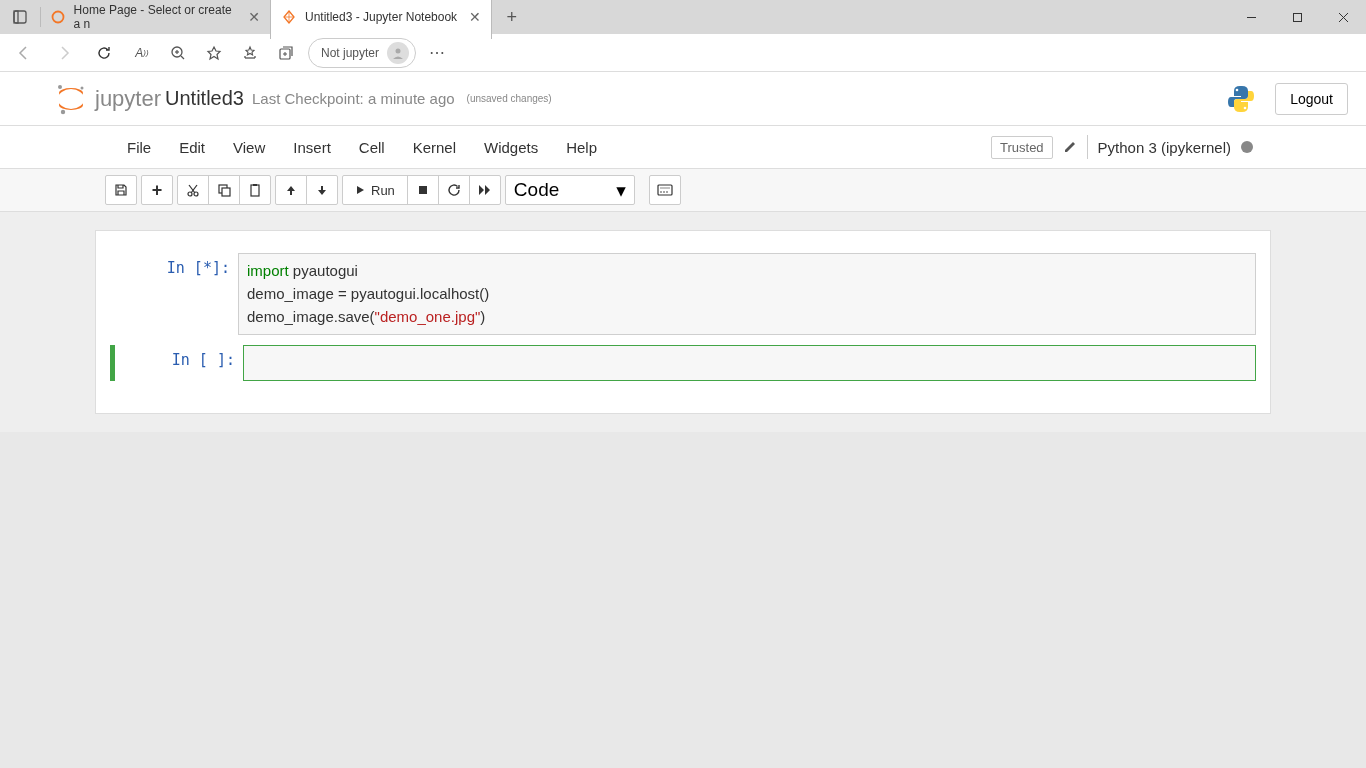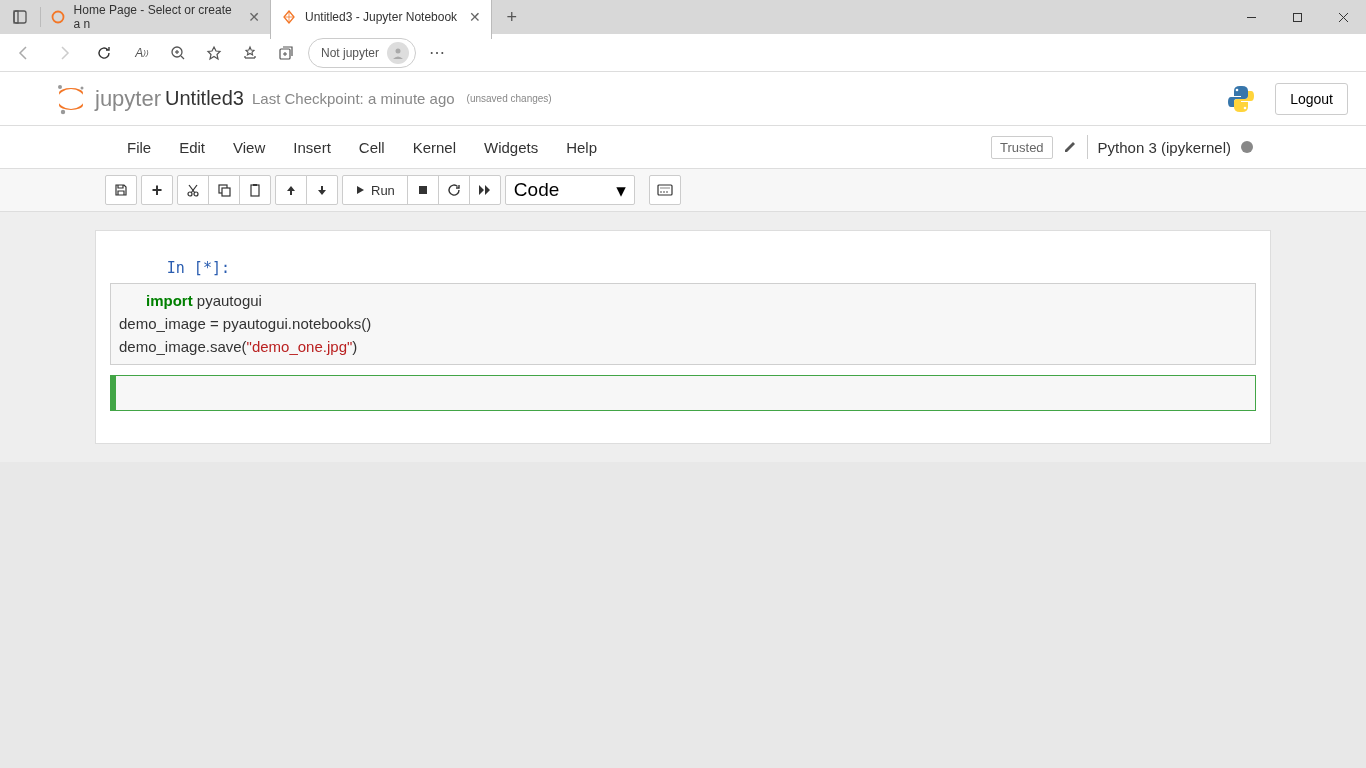--- a/index.html
+++ b/index.html
@@ -51,27 +51,27 @@
 .tbtn-group { display:flex; }
 .tbtn-group .tbtn { border-radius:0; margin-left:-1px; }
 .tbtn-group .tbtn:first-child { border-radius:2px 0 0 2px; margin-left:0; }
 .tbtn-group .tbtn:last-child { border-radius:0 2px 2px 0; }
 .run-btn { gap:6px; padding:0 12px; }
 .cell-type { border:1px solid #ccc; background:#fff; height:30px; width:130px; padding:0 8px; font-size:19px; display:flex; align-items:center; justify-content:space-between; border-radius:2px; }
 
 
 .notebook-bg { background:#eee; padding:18px 0; }
 .notebook { max-width:1176px; margin:0 auto; background:#fff; border:1px solid #ddd; padding:22px 14px; }
-.cell { display:flex; margin-bottom:10px;flex-direction:column; }
+.cell { display:flex; margin-bottom:10px; }
 .cell.selected { border-left:5px solid #42a546; }
 .cell.selected .code-area-wrap { border:1px solid #42a546; }
 .prompt { width:128px; text-align:right; padding:6px 8px; font-family:monospace; font-size:15px; color:#2a5db0; }
 .code-area-wrap { flex:1; border:1px solid #cfcfcf; background:#f7f7f7; }
 .code-area { padding:6px 8px; font-family:monospace; font-size:15px; line-height:1.45; white-space:pre; color:#333; }
-.kw { color:#008000; font-weight:bold;margin-left:27px; }
+.kw { color:#008000; font-weight:normal; }
 .str { color:#ba2121; }
 
 svg { display:block; }
 </style>
 </head>
 <body>
 
 <div class="browser-tabs">
   <div class="tab-icon-btn">
     <svg width="14" height="14" viewBox="0 0 14 14">
@@ -312,23 +312,24 @@
       </div>
 </div>
 </div>
 
 <div class="notebook-bg">
   <div class="notebook">
     <div class="cell">
       <div class="prompt">In [*]:</div>
       <div class="code-area-wrap">
           <div class="code-area"><span class="kw">import</span><span> pyautogui</span>
-<span>demo_image = pyautogui.notebooks()</span>
+<span>demo_image = pyautogui.localhost()</span>
 <span>demo_image.save(</span><span class="str">"demo_one.jpg"</span><span>)</span></div>
         </div>
     </div>
     <div class="cell selected">
+      <div class="prompt">In [ ]:</div>
       <div class="code-area-wrap">
           <div class="code-area">&nbsp;</div>
         </div>
     </div>
   </div>
 </div>
 
 </body></html>

